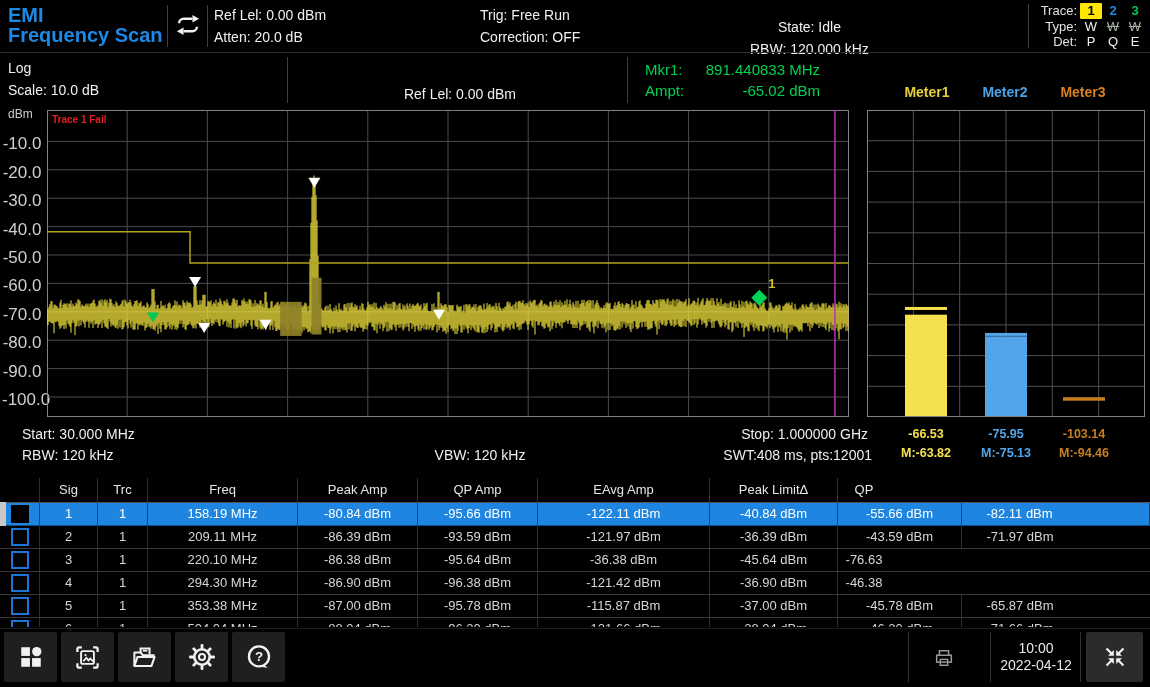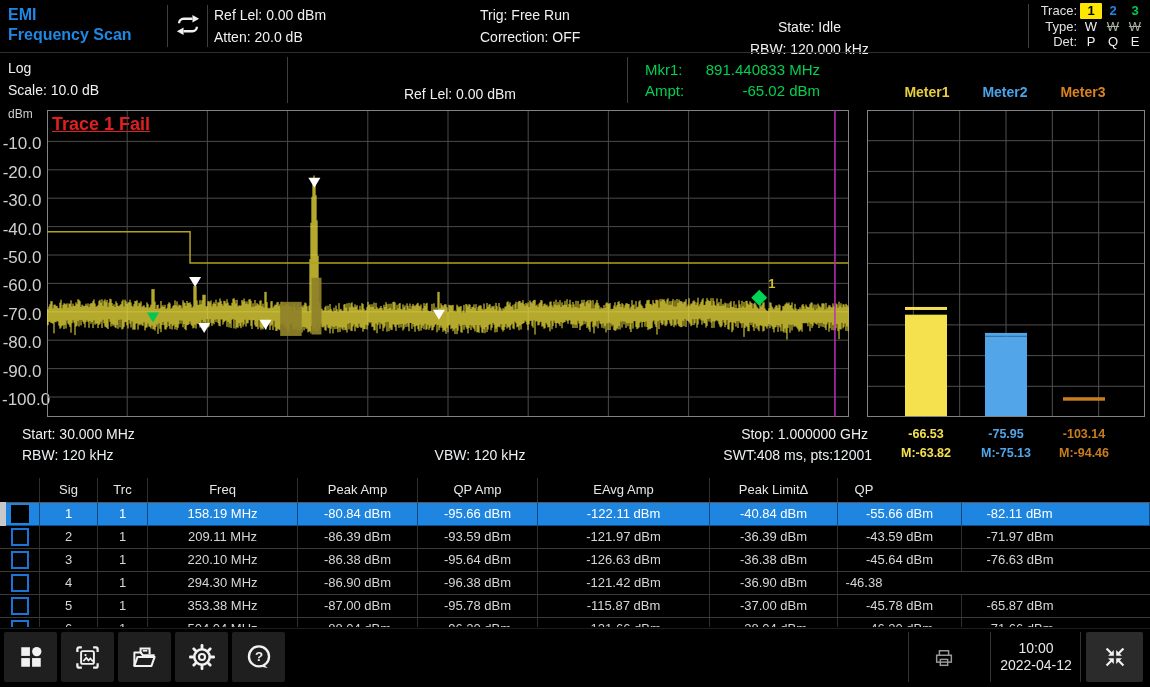--- a/index.html
+++ b/index.html
@@ -3,37 +3,37 @@
 <meta charset="utf-8">
 <style>
   html,body{margin:0;padding:0;background:#000;}
   #app{position:relative;width:1150px;height:687px;background:#000;overflow:hidden;
        font-family:"Liberation Sans","DejaVu Sans",sans-serif;color:#e8e8e8;
        -webkit-font-smoothing:antialiased;}
   .abs{position:absolute;}
   .hline{position:absolute;height:1px;background:#2e2e2e;left:0;right:0;}
   .vdiv{position:absolute;width:1px;background:#3f3f3f;}
   
-  .mode-title{color:#1e88e5;font-size:16px;font-weight:bold;line-height:20px;}
+  .mode-title{color:#1e88e5;font-size:20px;font-weight:bold;line-height:20px;}
   .kv{font-size:14px;line-height:22px;color:#f0f0f0;white-space:nowrap;}
   .legend{font-size:13px;line-height:15.5px;display:grid;grid-template-columns:44px 22px 22px 22px;text-align:center;}
   .legend .lab{text-align:right;color:#e0e0e0;padding-right:3px;}
   .legend .t1{background:#ffe600;color:#000;font-weight:bold;border-radius:1px;}
   .legend .t2{color:#1e88e5;font-weight:bold;}
   .legend .t3{color:#00c850;font-weight:bold;}
   .legend .struck{text-decoration:line-through;color:#aab4a4;}
   .legend .w{color:#f0f0f0;}
   
   .sub{font-size:14px;line-height:22px;color:#f0f0f0;}
   .green{color:#00d050;}
   .mkr{font-size:15px;line-height:21px;display:flex;justify-content:space-between;}
   .meter-lab{font-size:14px;font-weight:bold;text-align:center;}
   
   .ytick{position:absolute;left:2px;width:40px;text-align:center;font-size:17px;color:#cfcfcf;}
-  .fail{color:#e02020;font-size:18px;font-weight:bold;text-decoration:underline;}
+  .fail{color:#e02020;font-size:10px;font-weight:bold;}
   .foot{font-size:14px;color:#eceff1;white-space:nowrap;margin-left:15px;}
   .mval{position:absolute;width:90px;text-align:center;font-size:12.5px;font-weight:bold;}
   
   #sigtable{position:absolute;left:0;top:478px;width:1150px;height:149px;overflow:hidden;font-size:13px;}
   .trow{display:grid;grid-template-columns:40px 58px 50px 150px 120px 120px 172px 128px 124px 188px;
         height:22px;line-height:21px;text-align:center;border-bottom:1px solid #3a3a3a;color:#d6d6d6;}
   .trow.head{height:24px;line-height:23px;color:#e6e6e6;border-bottom:1px solid #555;}
   .trow>div{border-right:1px solid #2f2f2f;overflow:hidden;}
   .trow>div:last-child{border-right:none;padding-right:72px;}
   .trow.head>div:last-child,{padding-right:72px;}
@@ -234,21 +234,20 @@
           <div>-43.59 dBm</div>
           <div>-71.97 dBm</div>
         </div>
         <div class="trow">
           <div><span class="cb"></span></div>
           <div>3</div>
           <div>1</div>
           <div>220.10 MHz</div>
           <div>-86.38 dBm</div>
           <div>-95.64 dBm</div>
-          <div>-126.63 dBm</div>
           <div>-36.38 dBm</div>
           <div>-45.64 dBm</div>
           <div>-76.63 dBm</div>
         </div>
         <div class="trow">
           <div><span class="cb"></span></div>
           <div>4</div>
           <div>1</div>
           <div>294.30 MHz</div>
           <div>-86.90 dBm</div>

